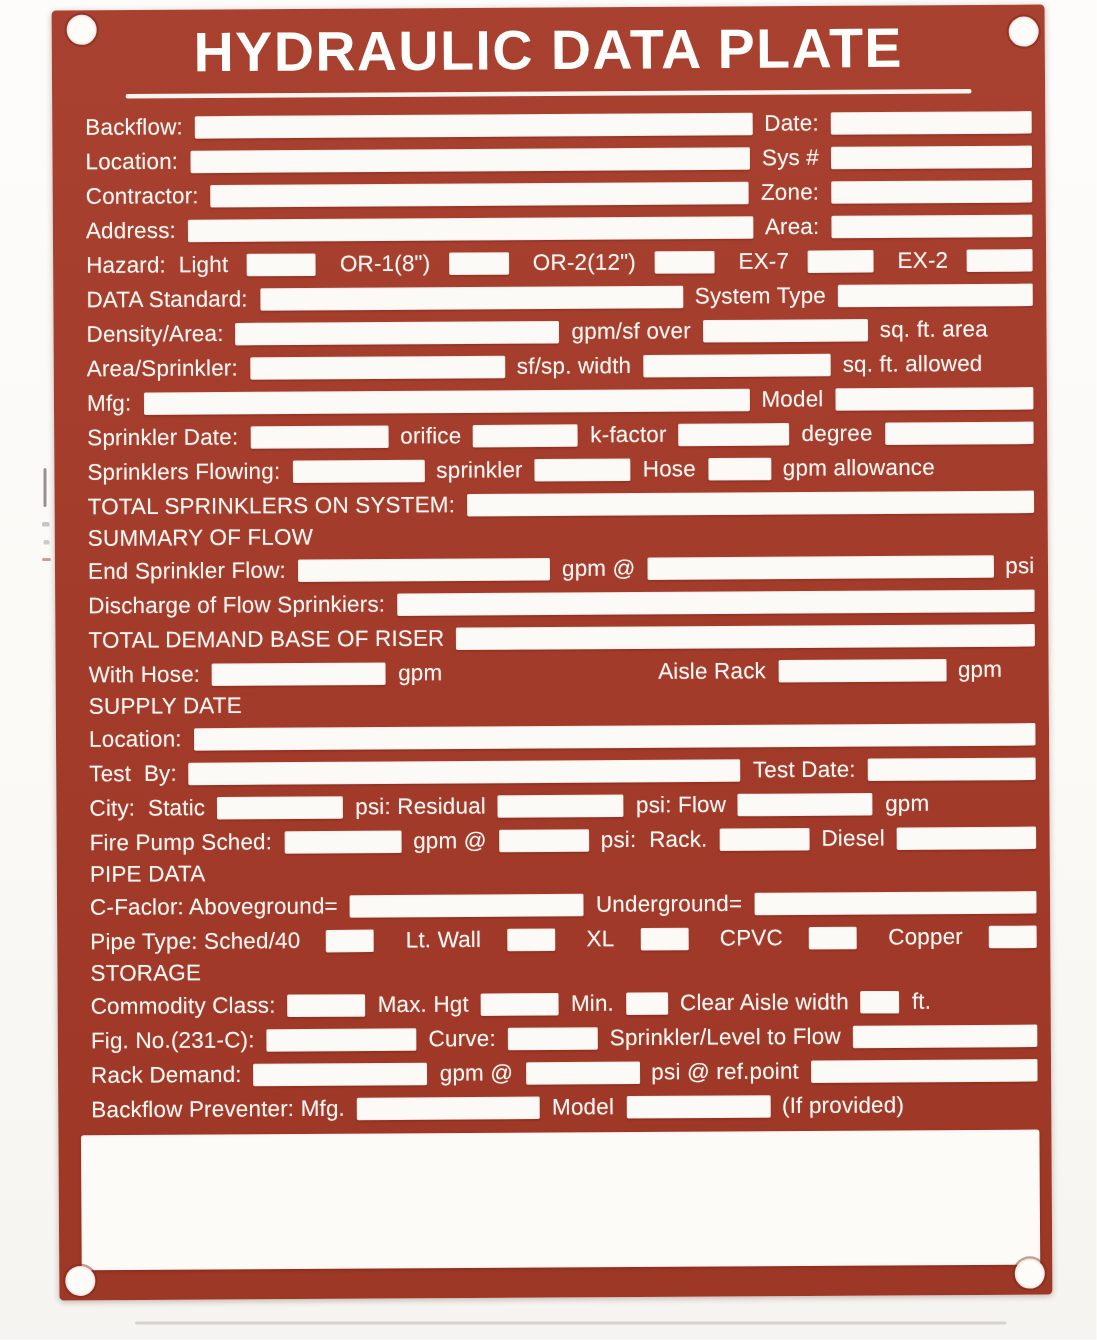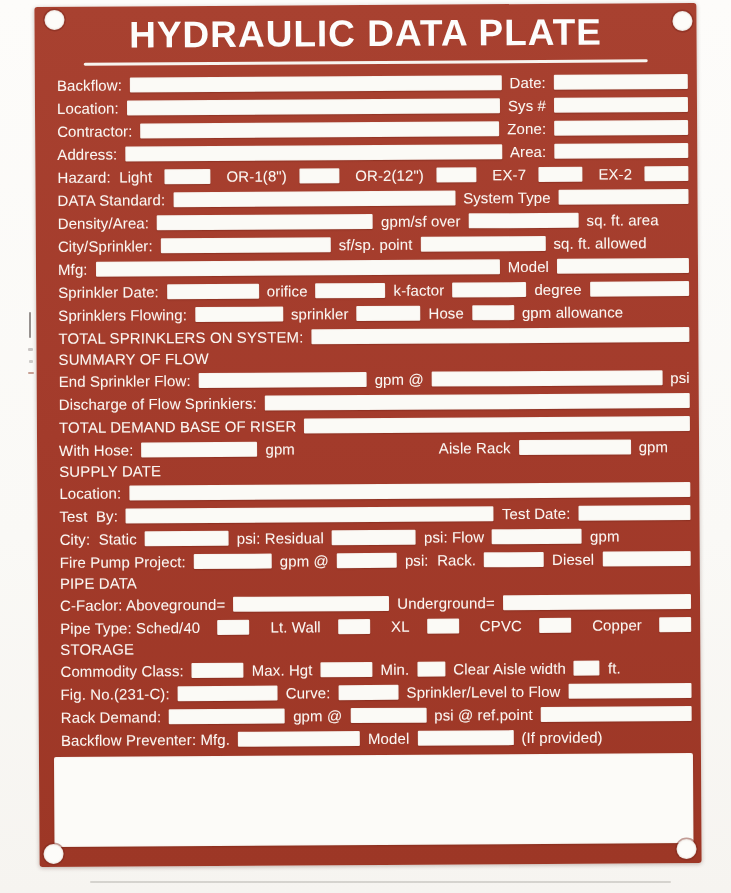--- a/index.html
+++ b/index.html
@@ -110,23 +110,23 @@
         <span class="field grow"></span>
       </div>
       <div class="field-row">
         <span class="lbl">Density/Area:</span>
         <span class="field" style="width: 216px;"></span>
         <span class="lbl">gpm/sf over</span>
         <span class="field" style="width: 110px;"></span>
         <span class="lbl">sq. ft. area</span>
       </div>
       <div class="field-row">
-        <span class="lbl">City/Sprinkler:</span>
+        <span class="lbl">Area/Sprinkler:</span>
         <span class="field" style="width: 170px;"></span>
-        <span class="lbl">sf/sp. point</span>
+        <span class="lbl">sf/sp. width</span>
         <span class="field" style="width: 125px;"></span>
         <span class="lbl">sq. ft. allowed</span>
       </div>
       <div class="field-row">
         <span class="lbl">Mfg:</span>
         <span class="field grow"></span>
         <span class="lbl">Model</span>
         <span class="field" style="width: 132px;"></span>
       </div>
       <div class="field-row">
@@ -197,21 +197,21 @@
         <span class="lbl">City:  Static</span>
         <span class="field" style="width: 84px;"></span>
         <span class="lbl">psi: Residual</span>
         <span class="field" style="width: 84px;"></span>
         <span class="lbl">psi: Flow</span>
         <span class="field" style="width: 90px;"></span>
         <span class="lbl">gpm</span>
         <span class="gap" style="width: 30px;"></span>
       </div>
       <div class="field-row">
-        <span class="lbl">Fire Pump Project:</span>
+        <span class="lbl">Fire Pump Sched:</span>
         <span class="field" style="width: 78px;"></span>
         <span class="lbl">gpm @</span>
         <span class="field" style="width: 60px;"></span>
         <span class="lbl">psi:  Rack.</span>
         <span class="field" style="width: 60px;"></span>
         <span class="lbl">Diesel</span>
         <span class="field grow"></span>
       </div>
       <div class="header-row">
         <span class="lbl">PIPE DATA</span>

